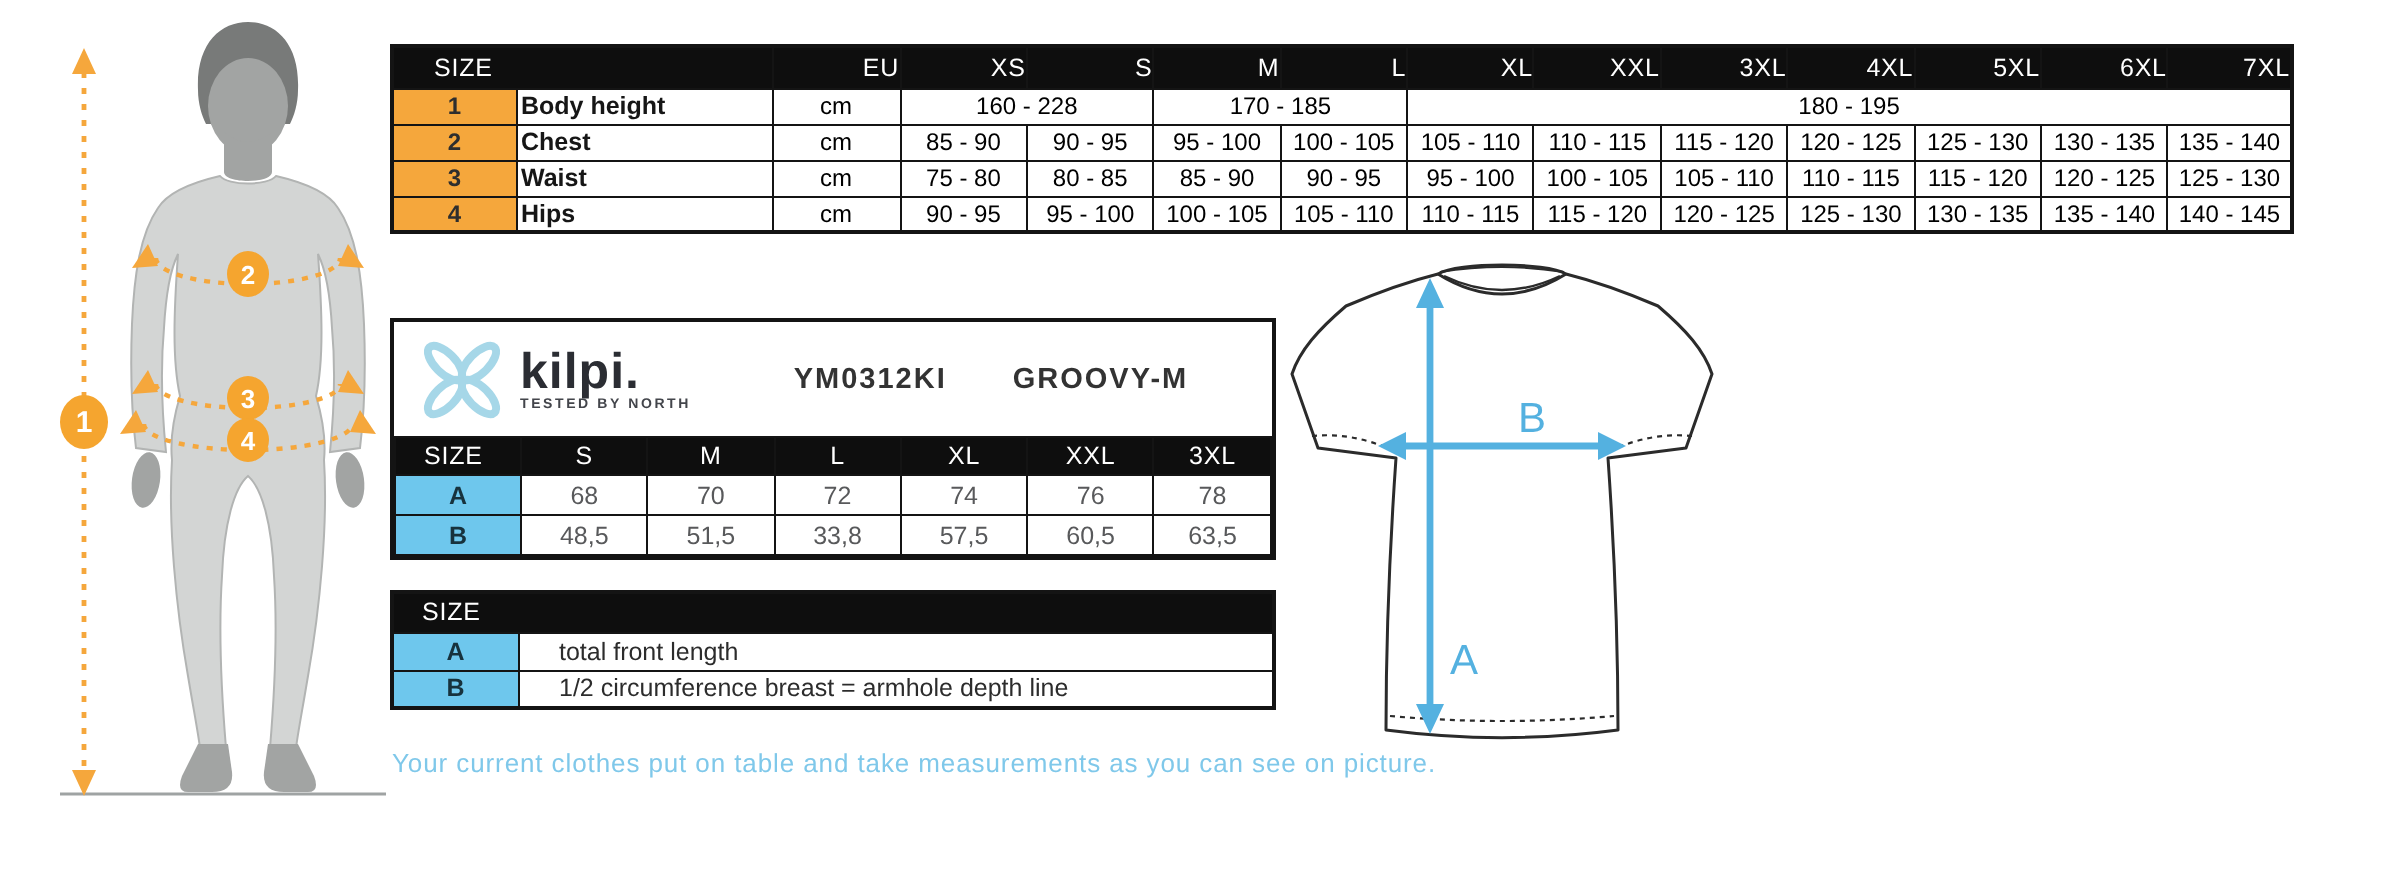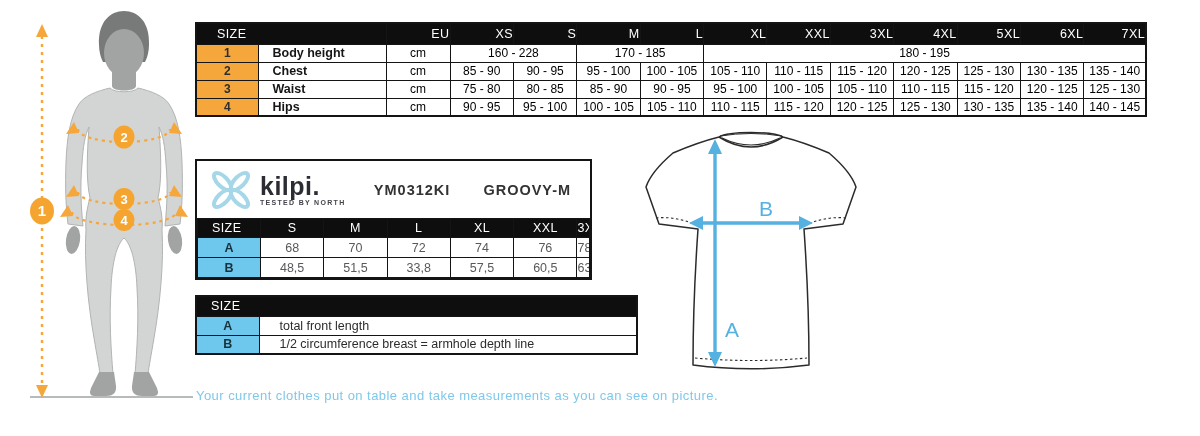--- a/index.html
+++ b/index.html
@@ -20,24 +20,24 @@
     border:2px solid #141414;
   }
   .top-table th, .top-table td { border:1px solid #141414; overflow:hidden; white-space:nowrap; }
   .top-table thead th {
     background:#0e0e0e; color:#fff; font-weight:400; font-size:12.5px;
     height:21px; text-align:right; letter-spacing:.4px;
   }
   .top-table thead th.size-h { text-align:left; padding-left:20px; }
   .top-table tbody td { height:18px; font-size:12px; text-align:center; color:#000000; }
   .top-table td.num { background:#f5a73c; color:#2e2e2e; font-weight:600; }
-  .top-table td.lbl { text-align:left; padding-left:14px; color:#161616; font-weight:600; font-size:12.5px; }
-
-  
-  .product { position:absolute; left:195px; top:159px; width:397px; border:2px solid #141414; background:#fff; }
+  .top-table td.lbl { text-align:left; padding-left:2px; color:#161616; font-weight:600; font-size:12.5px; }
+
+  
+  .product { position:absolute; left:195px; top:159px; width:443px; border:2px solid #141414; background:#fff; }
   .logo-row { height:57px; display:flex; align-items:center; }
   .brand { display:flex; align-items:center; gap:7px; padding-left:12px; width:158px; }
   .brand-name { font-size:25px; font-weight:800; color:#2b2d33; letter-spacing:.5px; line-height:24px; }
   .brand-tag { font-size:7px; letter-spacing:1.3px; color:#43454b; font-weight:700; margin-top:1px; }
   .code { flex:1; text-align:center; font-size:14.5px; letter-spacing:1px; color:#333; font-weight:600; }
   .code span + span { margin-left:33px; }
   .product table { width:100%; border-collapse:collapse; table-layout:fixed; }
   .product th, .product td { border:1px solid #141414; white-space:nowrap; overflow:hidden; }
   .product thead th {
     background:#0e0e0e; color:#fff; font-weight:400; font-size:12.5px;
@@ -55,21 +55,21 @@
     background:#0e0e0e; color:#fff; font-weight:400; font-size:12.5px;
     height:20px; text-align:left; padding-left:14px; letter-spacing:.4px;
   }
   .legend td.key { background:#6ec7ed; color:#17323d; font-weight:600; text-align:center; height:19px; font-size:12.5px; }
   .legend td.desc { font-size:12.5px; color:#2c2c2c; padding-left:20px; }
 
   
   .shirt-svg { position:absolute; left:643px; top:127px; }
 
   
-  .note { position:absolute; left:196px; top:386px; font-size:13px; color:#7fc8ea; letter-spacing:.45px; line-height:19px; }
+  .note { position:absolute; left:196px; top:372px; font-size:13px; color:#7fc8ea; letter-spacing:.45px; line-height:19px; }
 </style>
 </head>
 <body>
 
 <div class="canvas">
 
   <svg class="figure-svg" width="195" height="436" viewBox="0 0 195 436">
 
     <line x1="30" y1="397" x2="193" y2="397" stroke="#9fa3a3" stroke-width="1.5"></line>
 

